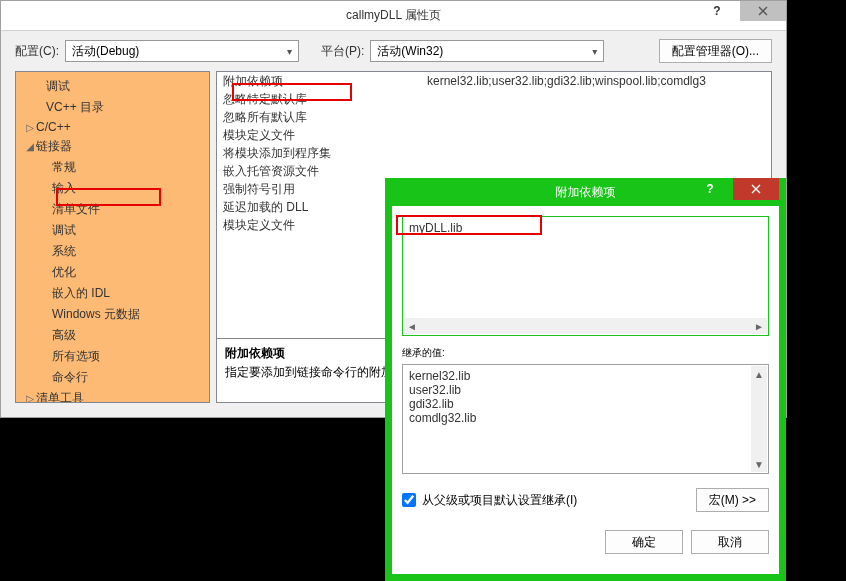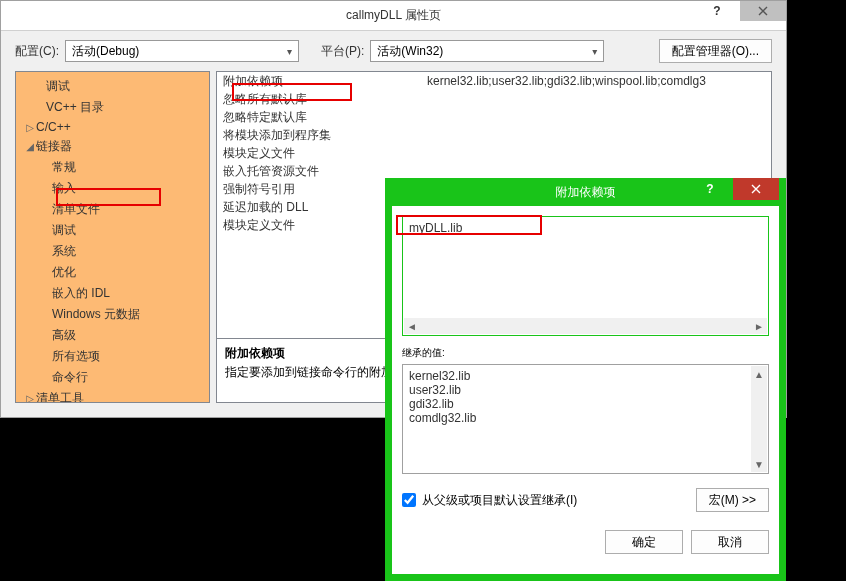--- a/index.html
+++ b/index.html
@@ -154,33 +154,33 @@
           <span>清单工具</span>
         </div>
       </div>
     <div class="grid-pane">
       <div class="grid-rows" id="grid">
           <div class="grid-row">
             <div class="glabel">附加依赖项</div>
             <div class="gval">kernel32.lib;user32.lib;gdi32.lib;winspool.lib;comdlg3</div>
           </div>
           <div class="grid-row">
+            <div class="glabel">忽略特定默认库</div>
+            <div class="gval"></div>
+          </div>
+          <div class="grid-row">
             <div class="glabel">忽略所有默认库</div>
             <div class="gval"></div>
           </div>
           <div class="grid-row">
-            <div class="glabel">忽略特定默认库</div>
+            <div class="glabel">模块定义文件</div>
             <div class="gval"></div>
           </div>
           <div class="grid-row">
             <div class="glabel">将模块添加到程序集</div>
-            <div class="gval"></div>
-          </div>
-          <div class="grid-row">
-            <div class="glabel">模块定义文件</div>
             <div class="gval"></div>
           </div>
           <div class="grid-row">
             <div class="glabel">嵌入托管资源文件</div>
             <div class="gval"></div>
           </div>
           <div class="grid-row">
             <div class="glabel">强制符号引用</div>
             <div class="gval"></div>
           </div>

